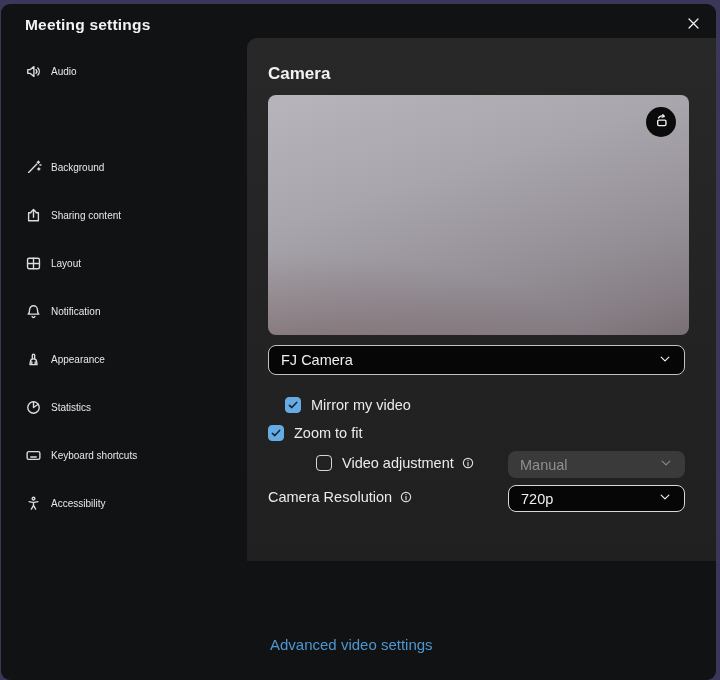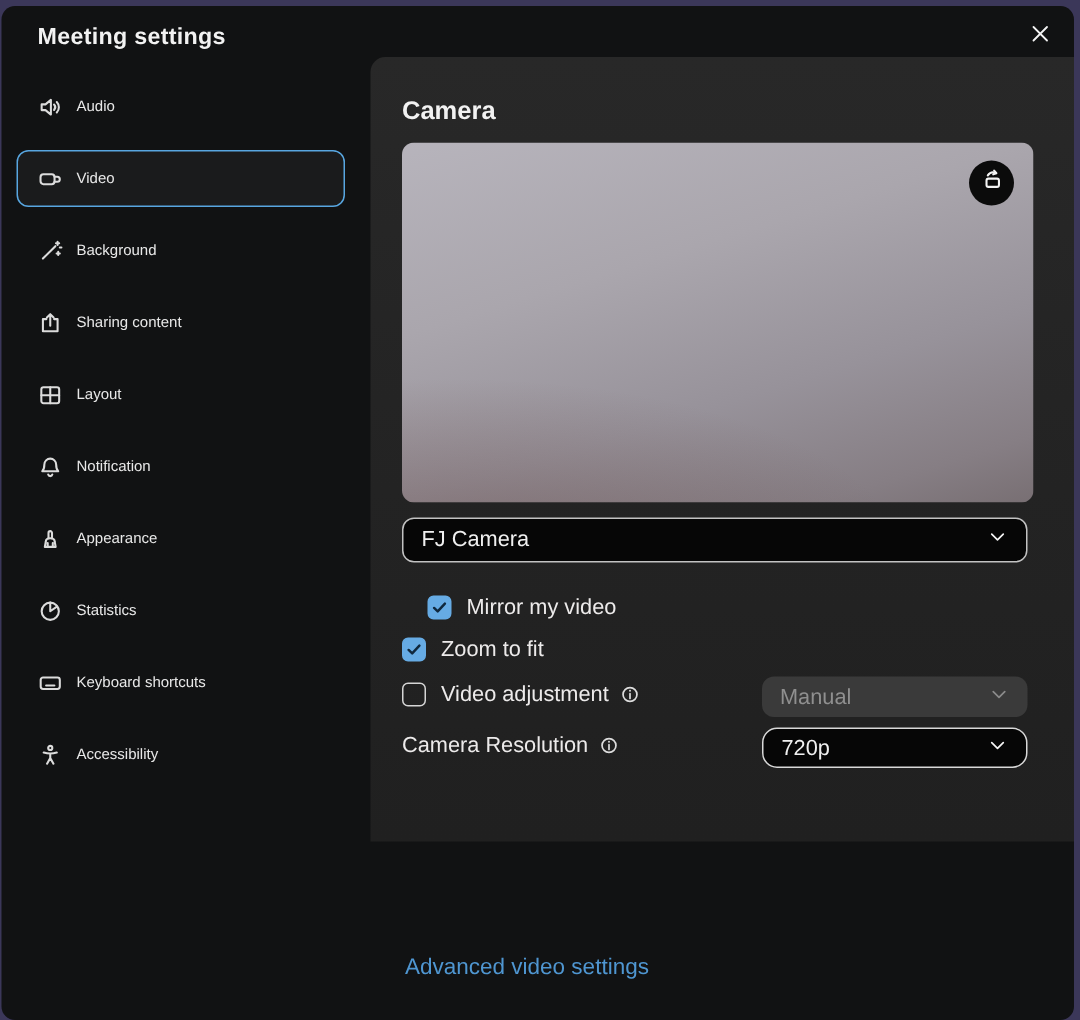--- a/index.html
+++ b/index.html
@@ -63,28 +63,28 @@
     background:#060606;border:1px solid #c2c2c2;border-radius:8px;
     color:#f0f0f0;font-size:14.5px;padding:0 12px;cursor:pointer;
   }
   .select .chev{margin-left:auto;}
   .select.camera{left:21px;top:307px;width:417px;height:30px;}
   .select.small{left:261px;width:177px;height:27px;}
   .select.disabled{
     background:#3a3a3a;border:none;color:#8f8f8f;cursor:default;
   }
   .select.manual{top:413px;}
-  .select.resolution{top:447px;border-color:#d8d8d8;border-radius:10px;}
+  .select.resolution{top:447px;border-color:#d8d8d8;}
   .row{
     position:absolute;left:21px;display:flex;align-items:center;gap:10px;
     color:#eceaea;font-size:14.5px;
   }
   .row.mirror{top:359px;margin-left:17px;}
   .row.zoomfit{top:387px;}
-  .row.adjust{top:417px;}
+  .row.adjust{top:417px;margin-left:48px;}
   .row.resolution-label{top:451px;}
   .checkbox{
     width:16px;height:16px;box-sizing:border-box;border-radius:4px;
     border:1.5px solid #d6d6d6;background:transparent;cursor:pointer;
     display:flex;align-items:center;justify-content:center;
   }
   .checkbox.on{background:#66abe4;border-color:#66abe4;}
   .info{display:flex;align-items:center;margin-left:-3px;cursor:pointer;}
   .link{
     position:absolute;left:269px;top:632px;
@@ -114,29 +114,20 @@
     <div class="nav-item" style="top:4px">
       <span class="nav-icon">
         <svg width="17" height="17" viewBox="0 0 16 16">
             <path class="stroke" d="M2.6 6.2 H5 L8.4 3.4 V12.6 L5 9.8 H2.6 Z"></path>
             <path class="stroke" d="M10.4 6.3 a2.5 2.5 0 0 1 0 3.4 M12.1 4.7 a4.8 4.8 0 0 1 0 6.6"></path>
           </svg>
       </span>
       <span>Audio</span>
     </div>
 
-    <div class="nav-item selected" style="top:52px">
-      <span class="nav-icon">
-        <svg width="17" height="17" viewBox="0 0 16 16">
-            <rect class="stroke" x="1.9" y="4.9" width="8.8" height="6.2" rx="1.8"></rect>
-            <path class="stroke" d="M10.7 6.4 h1.7 a1.6 1.6 0 1 1 0 3.2 h-1.7"></path>
-          </svg>
-      </span>
-      <span>Video</span>
-    </div>
 
     <div class="nav-item" style="top:100px">
       <span class="nav-icon">
         <svg width="17" height="17" viewBox="0 0 16 16">
             <path class="stroke" d="M11.2 4.8 L3.4 12.6"></path>
             <path class="stroke" d="M12.6 2 v2 M11.6 3 h2 M14 5.6 l1 0 M13 8.4 v2 M12 9.4 h2"></path>
           </svg>
       </span>
       <span>Background</span>
     </div>

